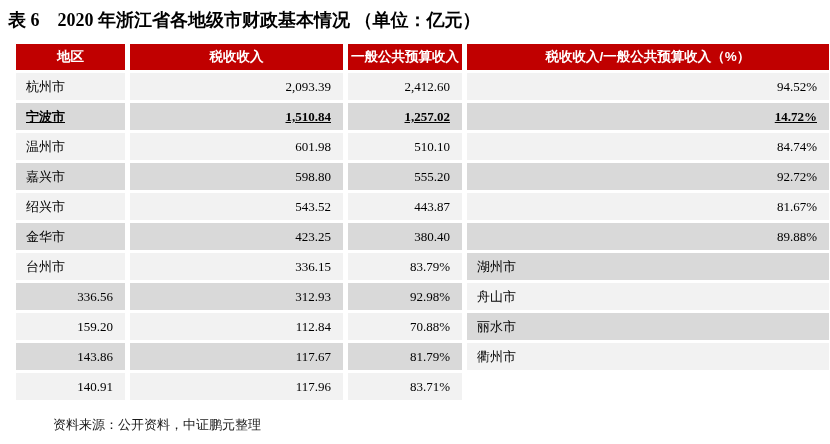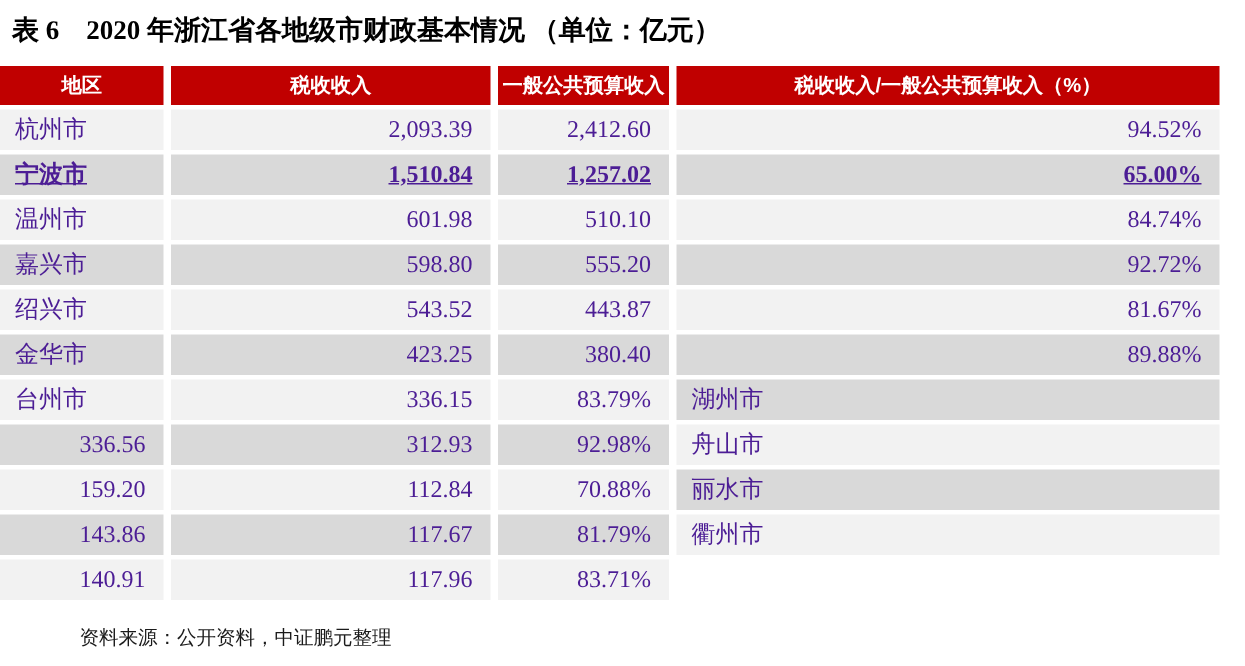--- a/index.html
+++ b/index.html
@@ -21,21 +21,21 @@
     top: 8px;
     font-family: "Liberation Serif", "DejaVu Serif", serif;
     font-size: 18px;
     font-weight: bold;
     color: #000000;
     line-height: 24px;
     white-space: nowrap;
   }
   .grid {
     position: absolute;
-    left: 0;
+    left: 16px;
     top: 44px;
     display: grid;
     grid-template-columns: 109px 213px 114px 362px;
     grid-template-rows: 26px;
     grid-auto-rows: 27px;
     column-gap: 5px;
     row-gap: 3px;
   }
   .hcell {
     background: var(--header-bg, #C00000);
@@ -43,22 +43,22 @@
     font-family: "Liberation Sans", "DejaVu Sans", sans-serif;
     font-weight: bold;
     font-size: 13.5px;
     display: flex;
     align-items: center;
     justify-content: center;
     white-space: nowrap;
   }
   .cell {
     font-family: "Liberation Serif", "DejaVu Serif", serif;
-    font-size: 16px;
-    color: #4c1d95;
+    font-size: 13px;
+    color: #000000;
     display: flex;
     align-items: center;
     white-space: nowrap;
   }
   .cell.left  { justify-content: flex-start; padding-left: 10px; }
   .cell.right { justify-content: flex-end;  padding-right: 12px; text-align: right; }
   .cell.light { background: var(--row-light, #F2F2F2); }
   .cell.dark  { background: var(--row-dark, #D9D9D9); }
   .cell.bold  { font-weight: bold; text-decoration: underline; }
   .source {
@@ -84,21 +84,21 @@
     <div class="hcell">一般公共预算收入</div>
     <div class="hcell">税收收入/一般公共预算收入（%）</div>
 
   <div class="cell left light">杭州市</div>
       <div class="cell right light">2,093.39</div>
       <div class="cell right light">2,412.60</div>
       <div class="cell right light">94.52%</div>
       <div class="cell left dark bold">宁波市</div>
       <div class="cell right dark bold">1,510.84</div>
       <div class="cell right dark bold">1,257.02</div>
-      <div class="cell right dark bold">65.00%</div>
+      <div class="cell right dark bold">14.72%</div>
       <div class="cell left light">温州市</div>
       <div class="cell right light">601.98</div>
       <div class="cell right light">510.10</div>
       <div class="cell right light">84.74%</div>
       <div class="cell left dark">嘉兴市</div>
       <div class="cell right dark">598.80</div>
       <div class="cell right dark">555.20</div>
       <div class="cell right dark">92.72%</div>
       <div class="cell left light">绍兴市</div>
       <div class="cell right light">543.52</div>

